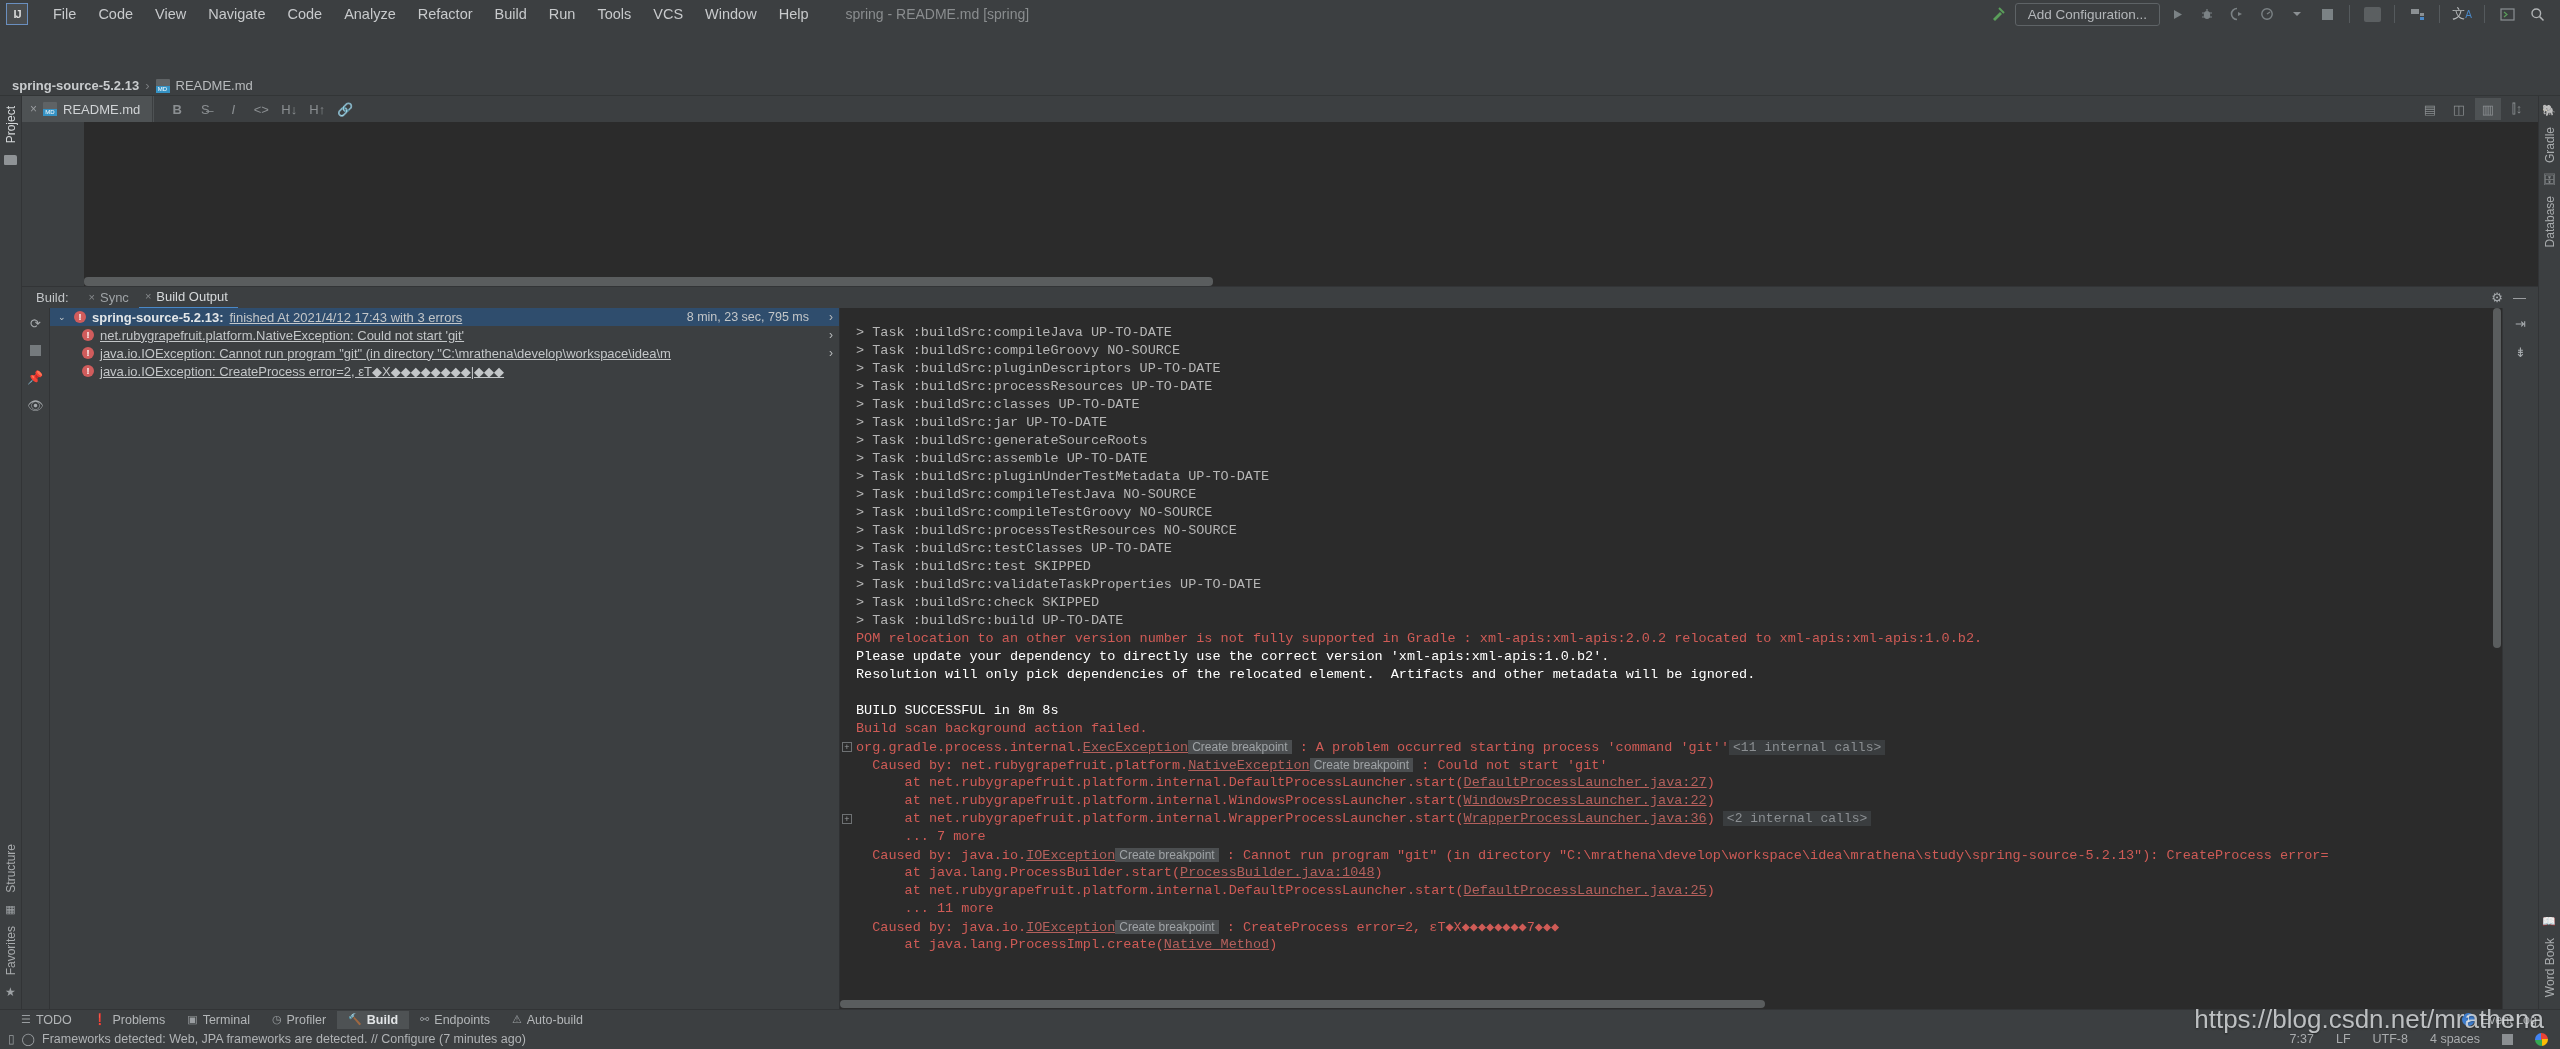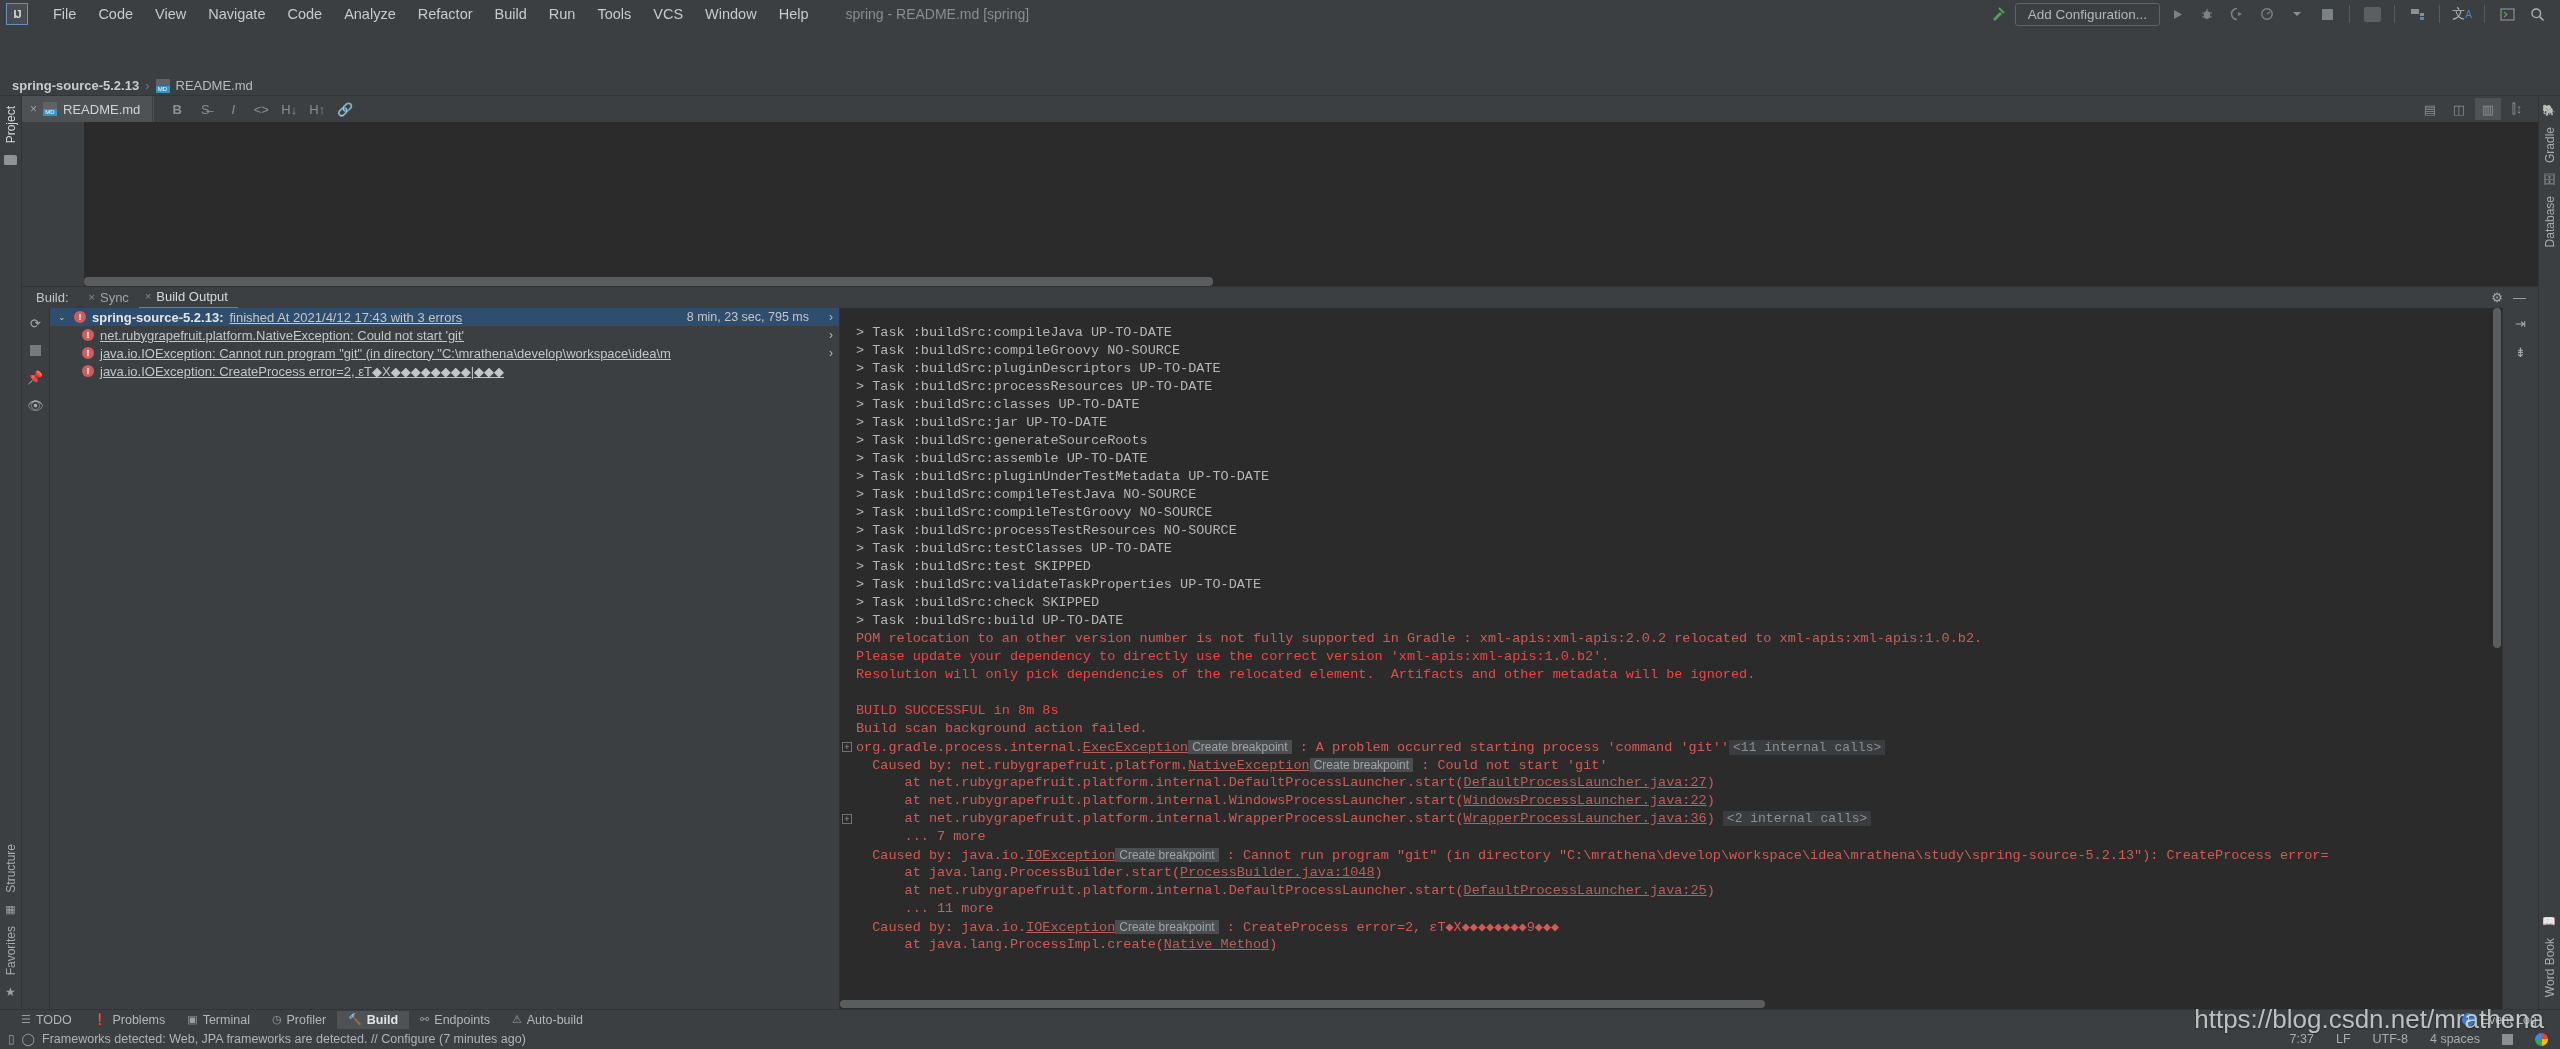--- a/index.html
+++ b/index.html
@@ -161,21 +161,21 @@
     flex:1 1 auto; background:#2b2b2b; position:relative; overflow:hidden;
     font-family:"Liberation Mono","DejaVu Sans Mono",monospace;
   }
   .con-inner { padding:16px 0 0 0; }
   .cline {
     height:18px; line-height:18px; font-size:13.5px; white-space:pre;
     padding-left:16px; color:#a9b7c6; position:relative;
   }
   .cline.gray  { color:#b6b6b6; }
   .cline.red   { color:#cf5b56; }
-  .cline.white { color:#ef4444; }
+  .cline.white { color:#ffffff; }
   .cline.blank { color:transparent; }
   .lnk-red { text-decoration:underline; color:#b4605c; }
   .chip {
     background:#4b4e50; color:#9fa3a6; padding:0 4px; font-size:12px;
     font-family:"Liberation Sans",sans-serif;
   }
   .chip-gray {
     background:#3a3d3f; color:#8b8f92; padding:0 4px; font-size:13px;
     font-family:"Liberation Mono",monospace;
   }
@@ -477,21 +477,21 @@
                 <div class="cline red"><span class="fold">+</span><span>org.gradle.process.internal.</span><span class="lnk-red">ExecException</span><span class="chip">Create breakpoint</span><span> : A problem occurred starting process 'command 'git''</span><span class="chip-gray">&lt;11 internal calls&gt;</span></div>
                 <div class="cline red"><span>  Caused by: net.rubygrapefruit.platform.</span><span class="lnk-red">NativeException</span><span class="chip">Create breakpoint</span><span> : Could not start 'git'</span></div>
                 <div class="cline red"><span>      at net.rubygrapefruit.platform.internal.DefaultProcessLauncher.start(</span><span class="lnk-red">DefaultProcessLauncher.java:27</span><span>)</span></div>
                 <div class="cline red"><span>      at net.rubygrapefruit.platform.internal.WindowsProcessLauncher.start(</span><span class="lnk-red">WindowsProcessLauncher.java:22</span><span>)</span></div>
                 <div class="cline red"><span class="fold">+</span><span>      at net.rubygrapefruit.platform.internal.WrapperProcessLauncher.start(</span><span class="lnk-red">WrapperProcessLauncher.java:36</span><span>) </span><span class="chip-gray">&lt;2 internal calls&gt;</span></div>
                 <div class="cline red"><span>      ... 7 more</span></div>
                 <div class="cline red"><span>  Caused by: java.io.</span><span class="lnk-red">IOException</span><span class="chip">Create breakpoint</span><span> : Cannot run program "git" (in directory "C:\mrathena\develop\workspace\idea\mrathena\study\spring-source-5.2.13"): CreateProcess error=</span></div>
                 <div class="cline red"><span>      at java.lang.ProcessBuilder.start(</span><span class="lnk-red">ProcessBuilder.java:1048</span><span>)</span></div>
                 <div class="cline red"><span>      at net.rubygrapefruit.platform.internal.DefaultProcessLauncher.start(</span><span class="lnk-red">DefaultProcessLauncher.java:25</span><span>)</span></div>
                 <div class="cline red"><span>      ... 11 more</span></div>
-                <div class="cline red"><span>  Caused by: java.io.</span><span class="lnk-red">IOException</span><span class="chip">Create breakpoint</span><span> : CreateProcess error=2, εT◆X◆◆◆◆◆◆◆◆9◆◆◆</span></div>
+                <div class="cline red"><span>  Caused by: java.io.</span><span class="lnk-red">IOException</span><span class="chip">Create breakpoint</span><span> : CreateProcess error=2, εT◆X◆◆◆◆◆◆◆◆7◆◆◆</span></div>
                 <div class="cline red"><span>      at java.lang.ProcessImpl.create(</span><span class="lnk-red">Native Method</span><span>)</span></div>
               </div>
             <div class="con-scroll-v">
               <div class="con-scroll-v-thumb"></div>
             </div>
             <div class="con-scroll-h">
               <div class="con-scroll-h-thumb"></div>
             </div>
           </div>
 

